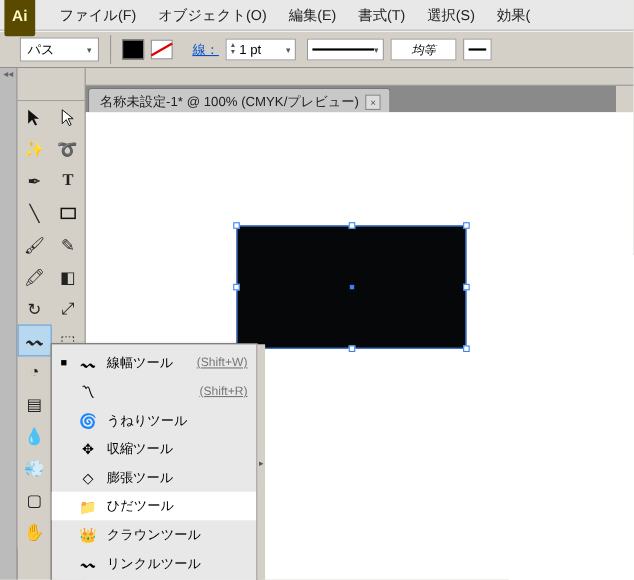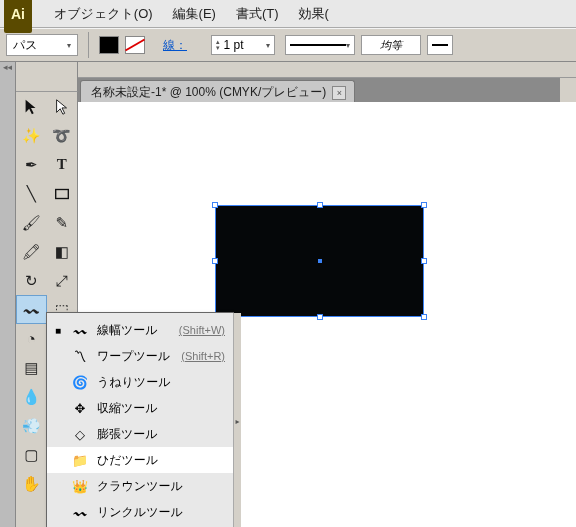--- a/index.html
+++ b/index.html
@@ -4,29 +4,29 @@
 <style>
   * { box-sizing: border-box; margin: 0; padding: 0; font-family: "Meiryo", "MS Gothic", sans-serif; }
   body { background: #d4d0c8; width: 576px; height: 527px; overflow: hidden; position: relative; }
   
   
   .menubar { display: flex; align-items: center; height: 28px; background: #e8e8e8; border-bottom: 1px solid #aaa; padding-left: 4px; gap: 8px; font-size: 13px; }
   .app-logo { width: 28px; height: 38px; display: flex; align-items: center; justify-content: center; color: #fef9c3; font-weight: bold; font-size: 14px; background: #5a4a00; border-radius: 2px; margin-right: 8px; }
   .menu-item { padding: 2px 6px; color: #222; }
   
   
-  .options-bar { display: flex; align-items: center; height: 34px; background: #d4d0c8; border-top: 1px solid #f4f4f4; border-bottom: 1px solid #888; padding: 0 6px; gap: 6px; font-size: 12px; }
+  .options-bar { display: flex; align-items: center; height: 34px; background: #d4d0c8; border-top: 1px solid #f4f4f4; border-bottom: 1px solid #888; padding: 0 18px; gap: 6px; font-size: 12px; }
   .path-selector { background: #fff; border: 1px solid #999; height: 22px; width: 72px; display: flex; align-items: center; padding: 0 6px; }
   .dropdown-arrow { margin-left: auto; font-size: 8px; color: #555; }
   .swatch { width: 20px; height: 18px; border: 1px solid #888; }
   .swatch.black { background: #000; }
   .swatch.none { background: #fff; position: relative; }
   .swatch.none::after { content: ""; position: absolute; left: -2px; top: 7px; width: 22px; height: 2px; background: #d00; transform: rotate(-30deg); }
   .stroke-label { color: #0052cc; margin-left: 12px; text-decoration: underline; }
-  .pt-selector { background: #fff; border: 1px solid #999; height: 20px; width: 64px; display: flex; align-items: center; padding: 0 4px; margin-left: 18px;}
+  .pt-selector { background: #fff; border: 1px solid #999; height: 20px; width: 64px; display: flex; align-items: center; padding: 0 4px; margin-left: 0;}
   .stepper { font-size: 7px; color: #555; margin-right: 4px; display:flex; flex-direction:column; line-height:6px;}
   .profile-sel { background: #fff; border: 1px solid #999; height: 20px; width: 70px; display:flex; align-items:center; padding:0 4px; margin-left: 4px;}
   .profile-line { flex:1; height:2px; background:#000; }
   .uniform-sel { background:#fff; border:1px solid #999; height:20px; width:60px; display:flex; align-items:center; justify-content:center; font-size:11px;font-style:italic;}
   .dash-sel { background:#fff; border:1px solid #999; height:20px; width:26px; display:flex; align-items:center; justify-content:center;}
   .dash-line { width:16px; height:2px; background:#000;}
   .sep-v { width:1px; height:26px; background:#999; margin: 0 4px; }
 
   
   .left-strip { position:absolute; left:0; top:62px; width:16px; height:465px; background:#bbb; border-right:1px solid #888; }
@@ -63,23 +63,25 @@
   .flyout-side { position:absolute; right:-8px; top:0; width:8px; height:100%; background:#d4d0c8; border-left:1px solid #aaa; display:flex; align-items:center; justify-content:center; font-size:8px; color:#555;}
   
   .left-strip2 { position:absolute; left:16px; top:62px; width:62px; height:30px; background:#d4d0c8; border-bottom:1px solid #999; border-right:1px solid #888;}
   .doc-prelabel { position:absolute; left:78px; top:62px; right:0; height:16px; background:#d4d0c8; border-bottom:1px solid #999;}
 </style>
 </head>
 <body>
 
 <div class="menubar">
   <div class="app-logo">Ai</div>
+  <div class="menu-item">ファイル(F)</div>
   <div class="menu-item">オブジェクト(O)</div>
   <div class="menu-item">編集(E)</div>
   <div class="menu-item">書式(T)</div>
+  <div class="menu-item">選択(S)</div>
   <div class="menu-item">効果(</div>
 </div>
 
 <div class="options-bar">
   <div class="path-selector">
     <span>パス</span>
     <span class="dropdown-arrow">▾</span>
   </div>
   <div class="sep-v"></div>
   <div class="swatch black"></div>
@@ -203,21 +205,20 @@
 <div class="flyout">
   <div class="flyout-item">
     <span class="mark">■</span>
     <span class="ficon">〰</span>
     <span>線幅ツール</span>
     <span class="shortcut">(Shift+W)</span>
   </div>
   <div class="flyout-item">
     <span class="mark"></span>
     <span class="ficon">〽</span>
-    <span>ワープツール</span>
     <span class="shortcut">(Shift+R)</span>
   </div>
   <div class="flyout-item">
     <span class="mark"></span>
     <span class="ficon">🌀</span>
     <span>うねりツール</span>
   </div>
   <div class="flyout-item">
     <span class="mark"></span>
     <span class="ficon">✥</span>

